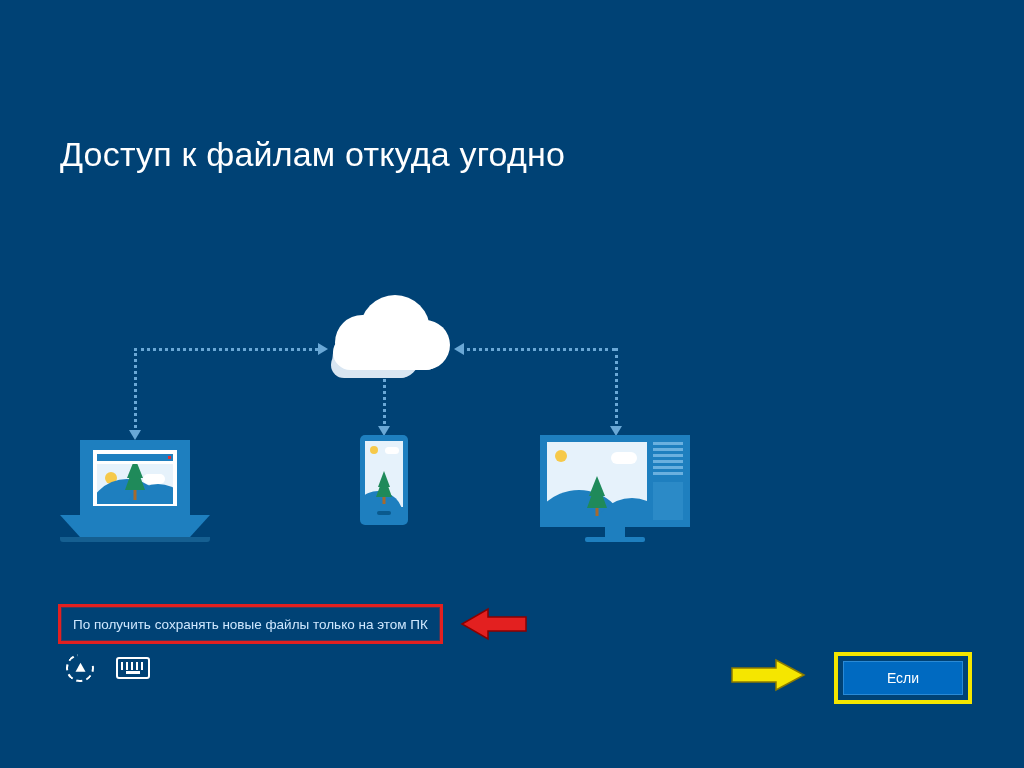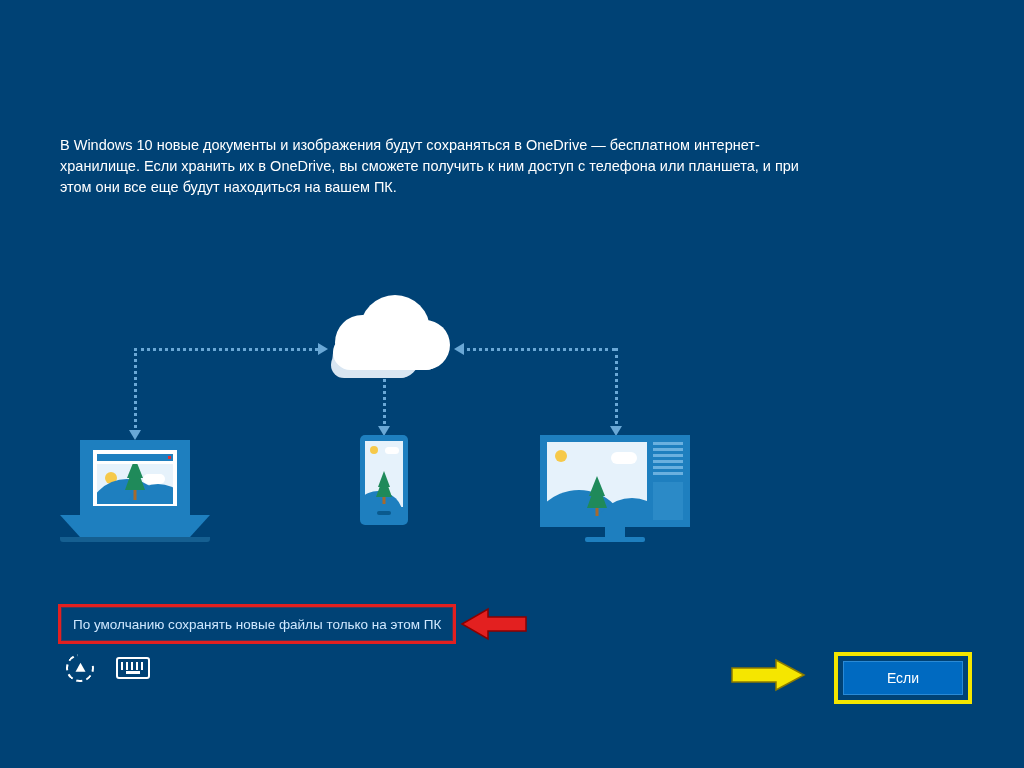--- a/index.html
+++ b/index.html
@@ -198,21 +198,21 @@
     position:absolute; left:460px; top:606px;
   }
   .ann-arrow-yellow{
     position:absolute; left:728px; top:658px;
   }
 </style>
 </head>
 <body>
 
 <div class="content">
-  <p class="desc">В Windows 10 новые документы и изображения будут сохраняться в OneDrive — бесплатном интернет-хранилище. Если хранить их в OneDrive, вы сможете получить к ним доступ с телефона или планшета, и при этом они все еще будут находиться на вашем ПК.</p>
+  <h1 class="title">Доступ к файлам откуда угодно</h1>
 </div>
 
 <div class="illus">
 
   <div class="dotted-h" style="left:74px; top:58px; width:190px;"></div>
   <div class="dot-arrow-right" style="left:258px; top:53px;"></div>
 
   <div class="dotted-h" style="left:400px; top:58px; width:156px;"></div>
   <div class="dot-arrow-left" style="left:394px; top:53px;"></div>
 
@@ -293,21 +293,21 @@
           <div class="line"></div>
         <div class="box"></div>
       </div>
     </div>
     <div class="stand"></div>
     <div class="foot"></div>
   </div>
 </div>
 
 <div class="local-link-box">
-  <span class="local-link">По умолчанию сохранять новые файлы только на этом ПК</span>
+  <span class="local-link">По получить сохранять новые файлы только на этом ПК</span>
 </div>
 
 <svg class="ann-arrow-red" width="70" height="36">
   <polygon points="2,18 28,3 28,11 66,11 66,25 28,25 28,33" fill="#e32020" stroke="#8a0000" stroke-width="1.5"></polygon>
 </svg>
 
 <div class="acc-row">
   <div class="ease-icon" title=""></div>
   <div class="kbd-icon" title=""></div>
 </div>

